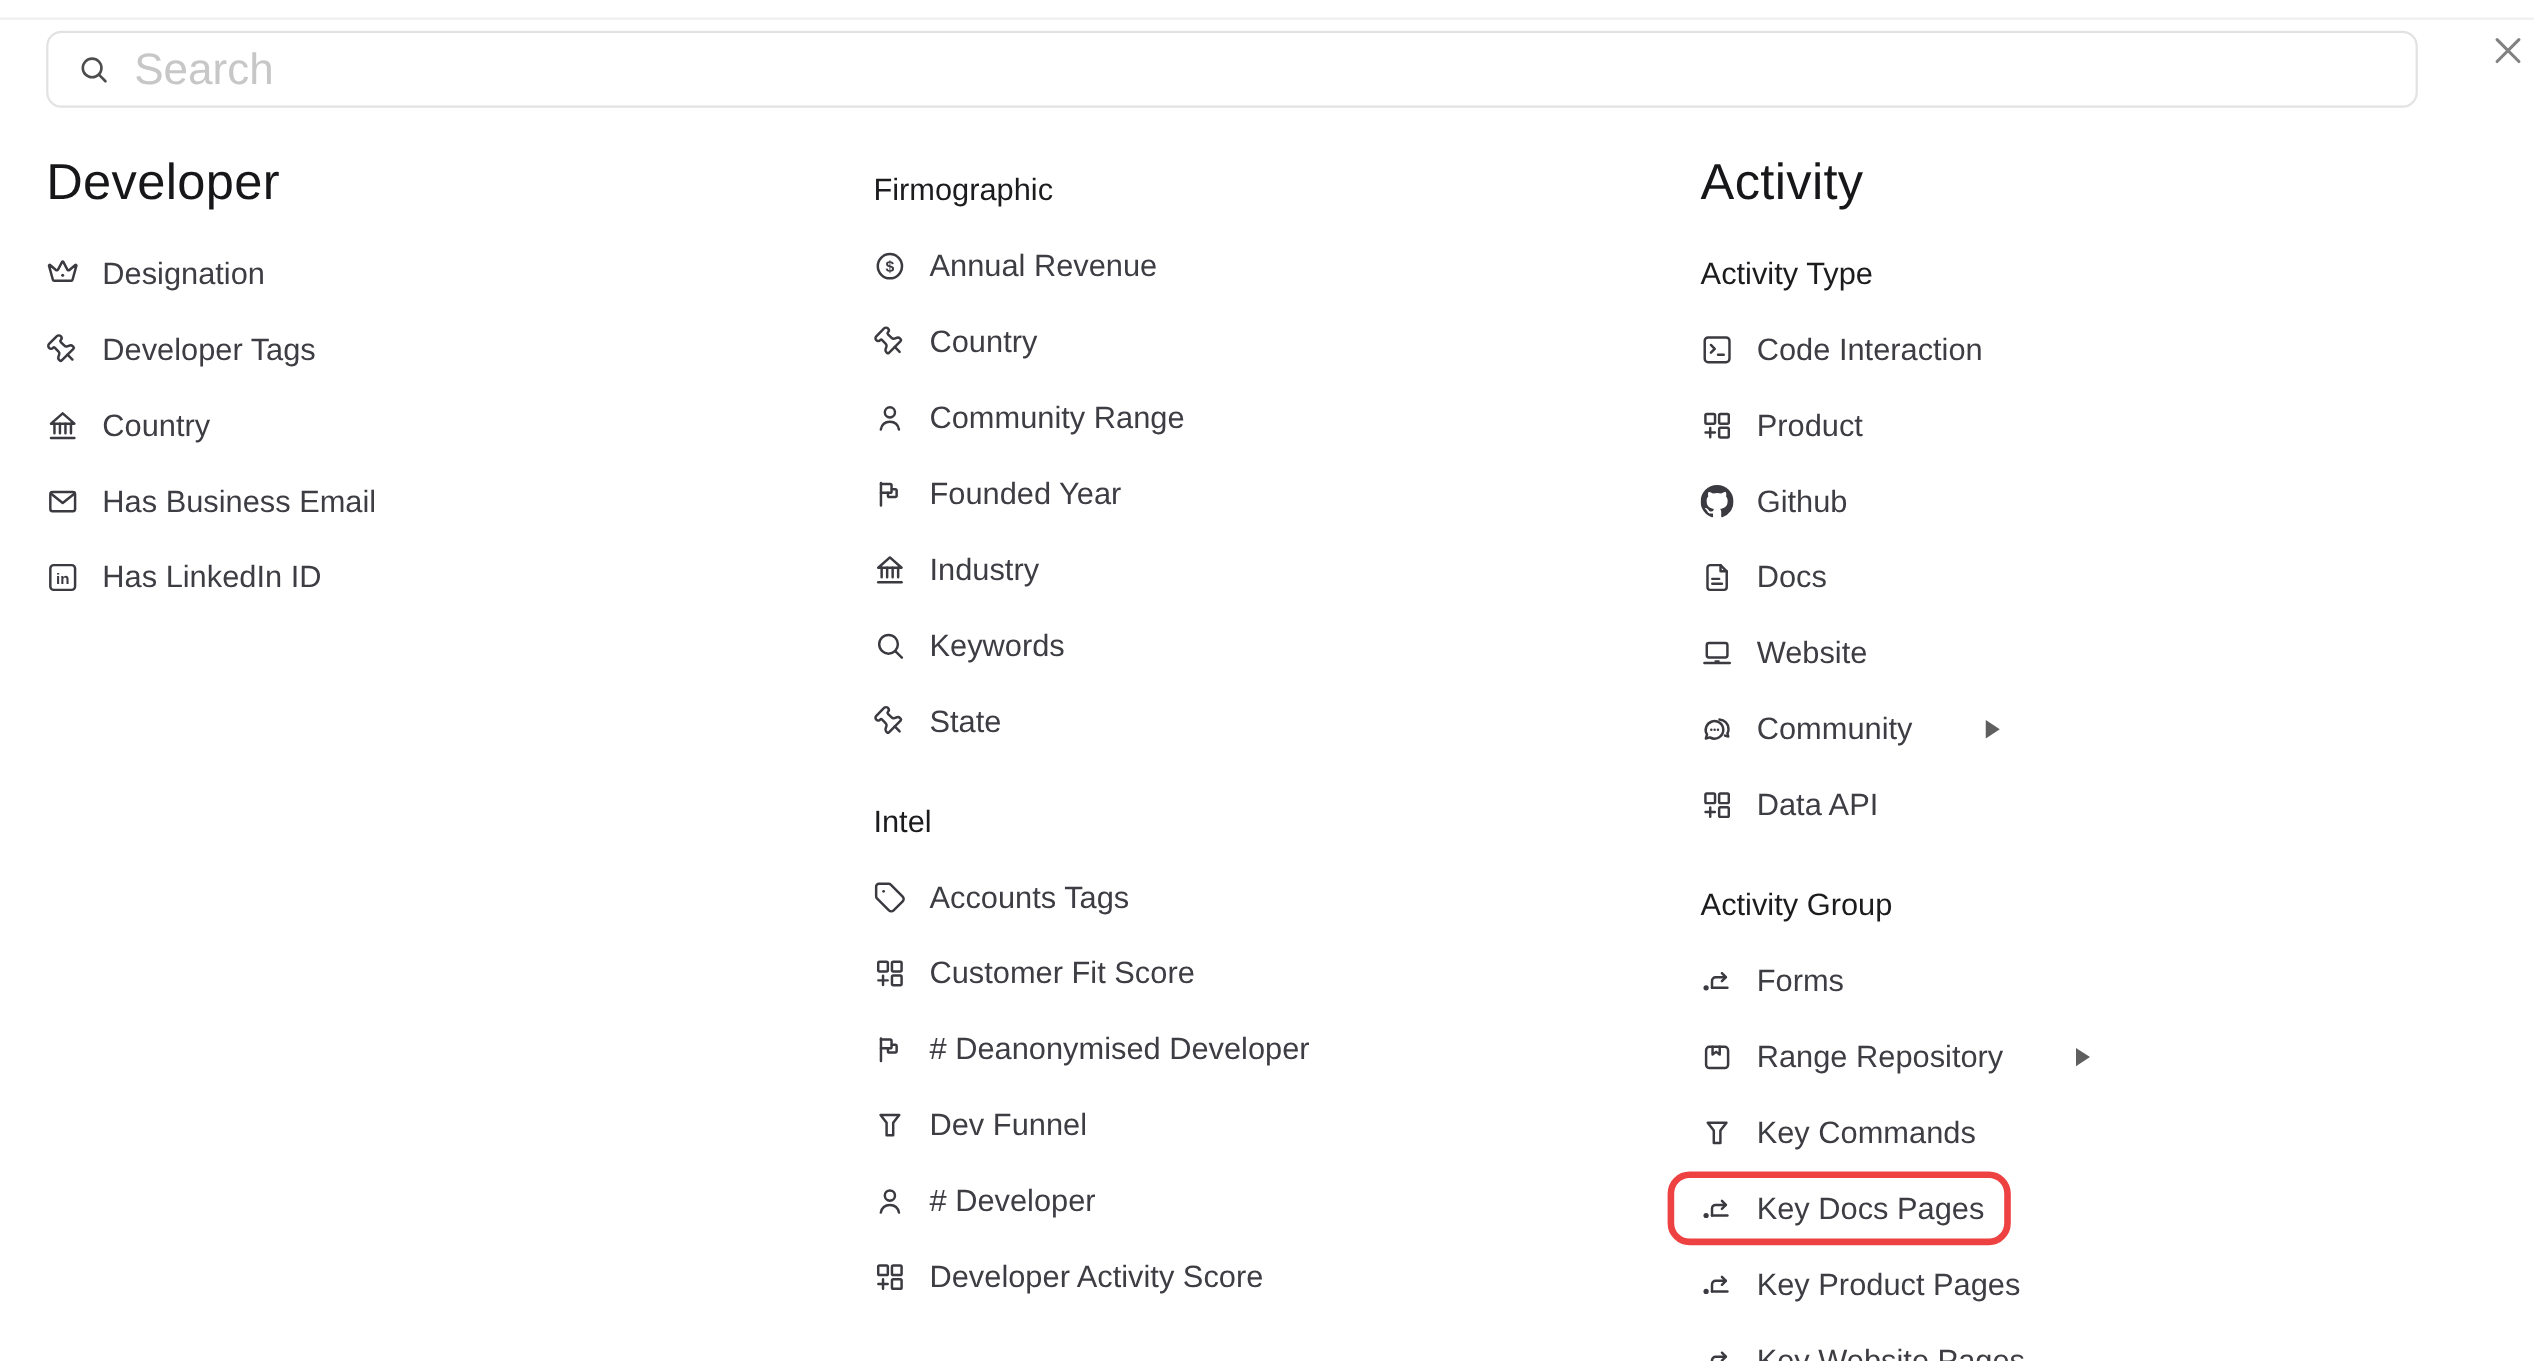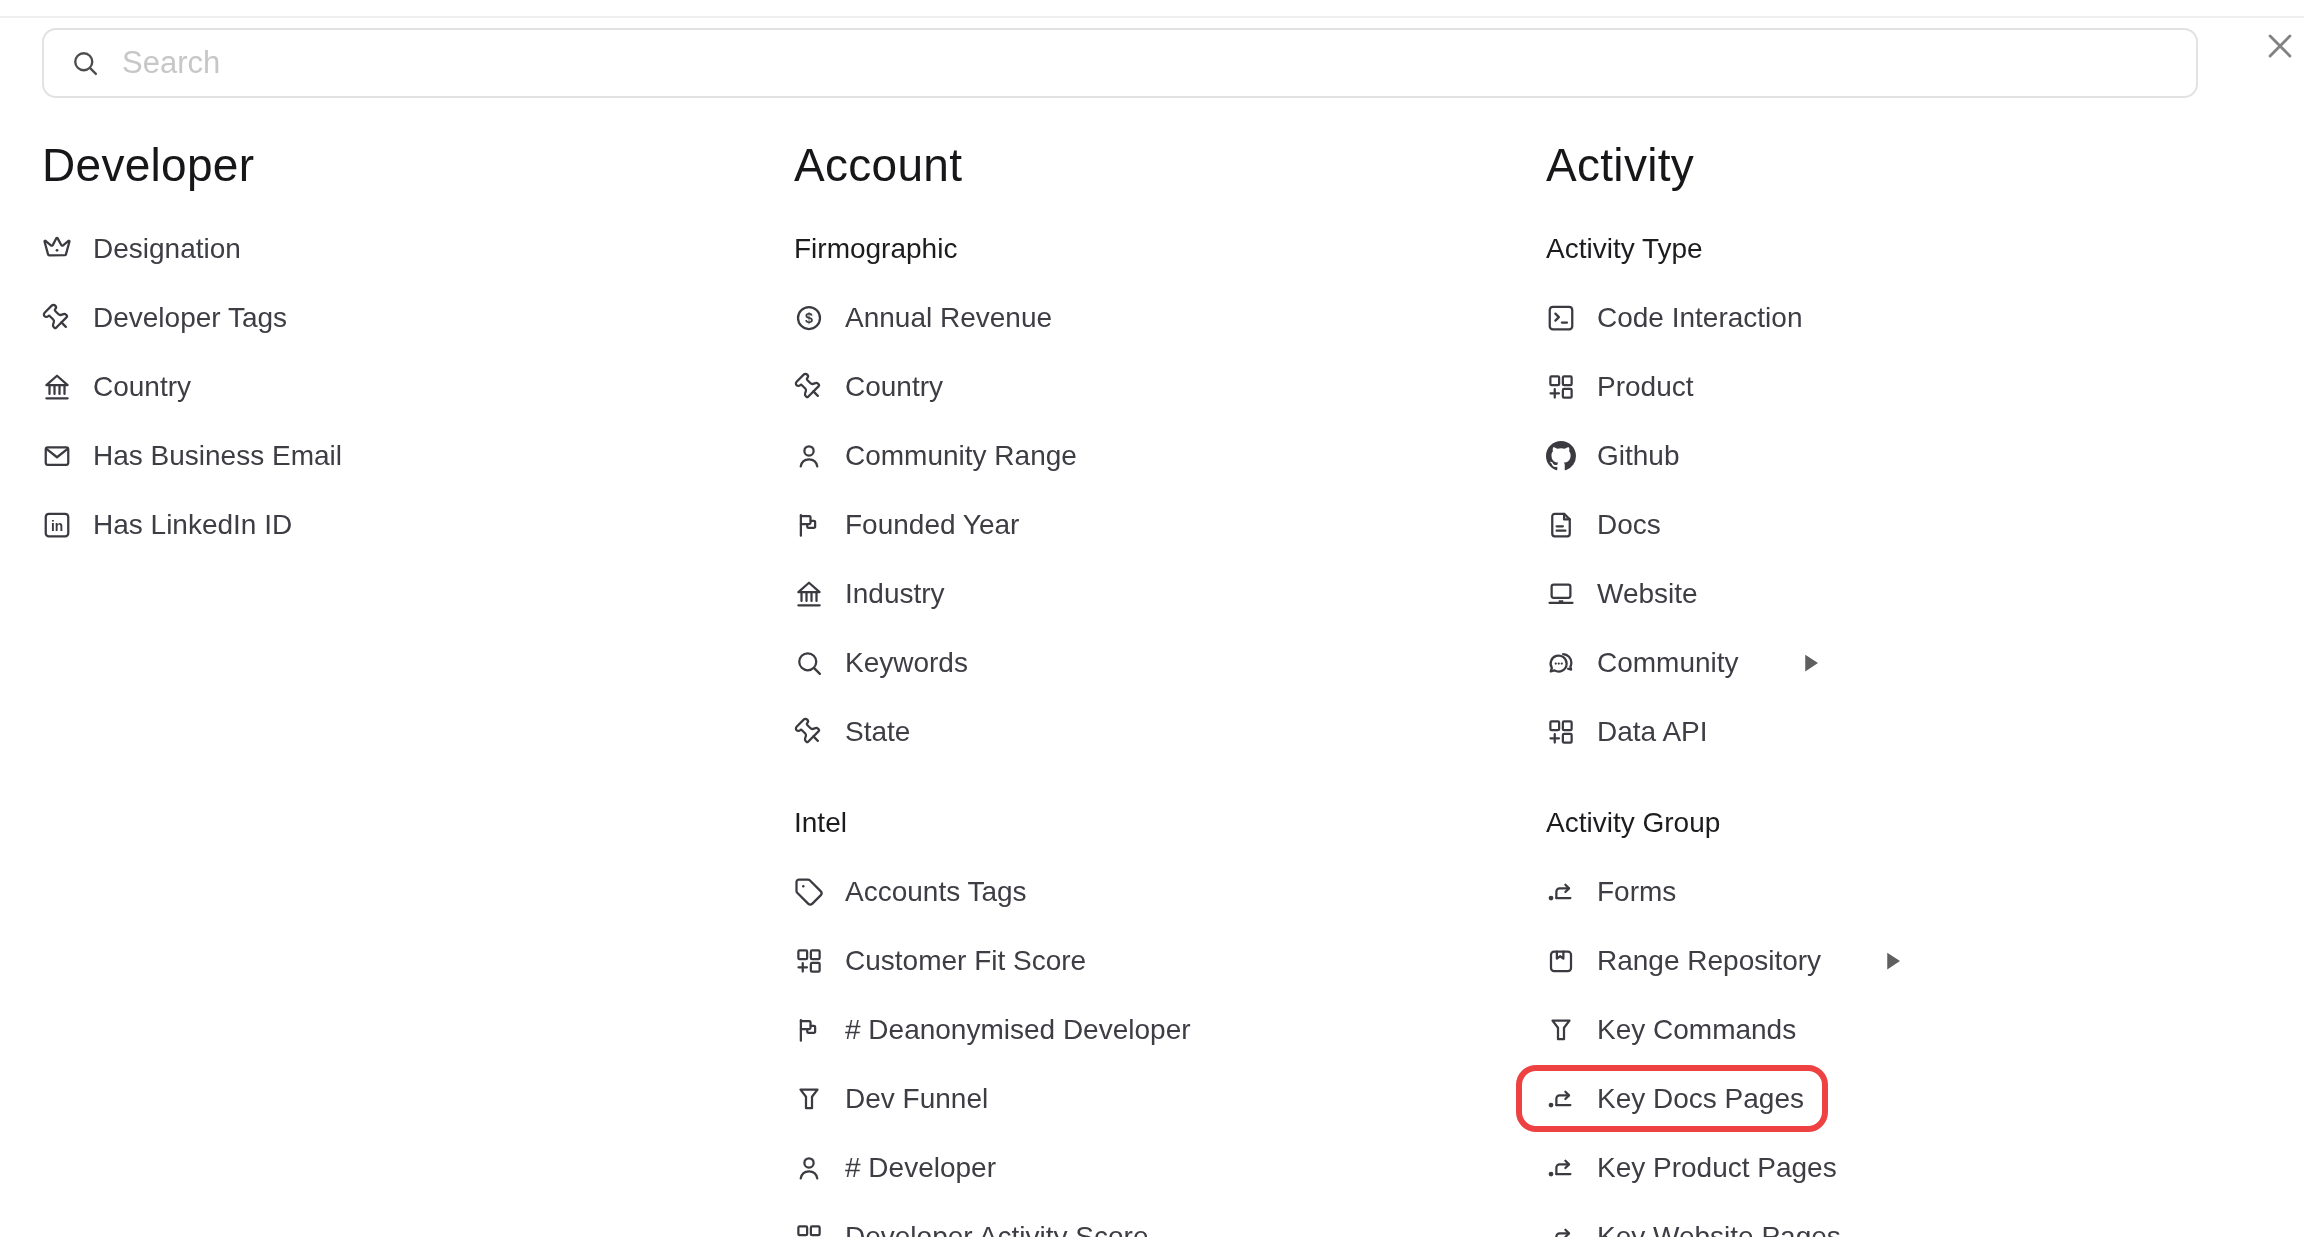--- a/index.html
+++ b/index.html
@@ -5,21 +5,21 @@
   * { margin:0; padding:0; box-sizing:border-box; }
   html,body { width:2304px; height:1237px; background:#ffffff; overflow:hidden;
               font-family:"Liberation Sans","DejaVu Sans",sans-serif; }
   .top-hairline { position:absolute; left:0; top:16px; width:2304px; height:2px;
                   background:#efefef; }
   .searchbar { position:absolute; left:42px; top:28px; width:2156px; height:70px;
                border:2px solid #e2e2e2; border-radius:14px; background:#fff;
                display:flex; align-items:center; padding:0 26px; gap:22px; }
   .searchbar .sicon { width:30px; height:30px; color:#4d4d4d; flex:0 0 auto; display:flex; }
   .searchbar .sicon svg { width:30px; height:30px; }
-  .searchbar input { border:none; outline:none; flex:1; font-size:31px; color:#ec4899;
+  .searchbar input { border:none; outline:none; flex:1; font-size:40px; color:#ec4899;
                      font-family:inherit; background:transparent; }
   .searchbar input::placeholder { color:#c7c7c7; }
   .close-btn { position:absolute; left:2256px; top:22px; width:48px; height:48px;
                display:flex; align-items:center; justify-content:center; cursor:pointer;
                color:#828282; }
   .close-btn svg { width:34px; height:34px; }
   #columns { position:absolute; inset:0; }
   .column { position:absolute; top:138px; width:715px; }
   .column:nth-child(1) { left:42px; }
   .column:nth-child(2) { left:794px; }
@@ -108,21 +108,20 @@
             <svg viewBox="0 0 24 24" fill="none" stroke="currentColor" stroke-width="1.8" stroke-linecap="round" stroke-linejoin="round">
               <rect x="3" y="3" width="18" height="18" rx="2.5"></rect>
               <text x="12" y="16.4" text-anchor="middle" font-size="11" font-weight="700" fill="currentColor" stroke="none" font-family="Liberation Sans, sans-serif">in</text>
             </svg>
           </span>
           <span class="label">Has LinkedIn ID</span>
         </div>
       </div>
     </div>
     <div class="column">
-      <div class="col-title">Account</div>
       <div class="section">
         <div class="sec-heading">Firmographic</div>
         <div class="item-row">
           <span class="icon">
             <svg viewBox="0 0 24 24" fill="none" stroke="currentColor" stroke-width="1.8" stroke-linecap="round" stroke-linejoin="round">
               <circle cx="12" cy="12" r="8.8"></circle>
               <text x="12" y="16.1" text-anchor="middle" font-size="11.5" font-weight="600" fill="currentColor" stroke="none" font-family="Liberation Sans, sans-serif">$</text>
             </svg>
           </span>
           <span class="label">Annual Revenue</span>

